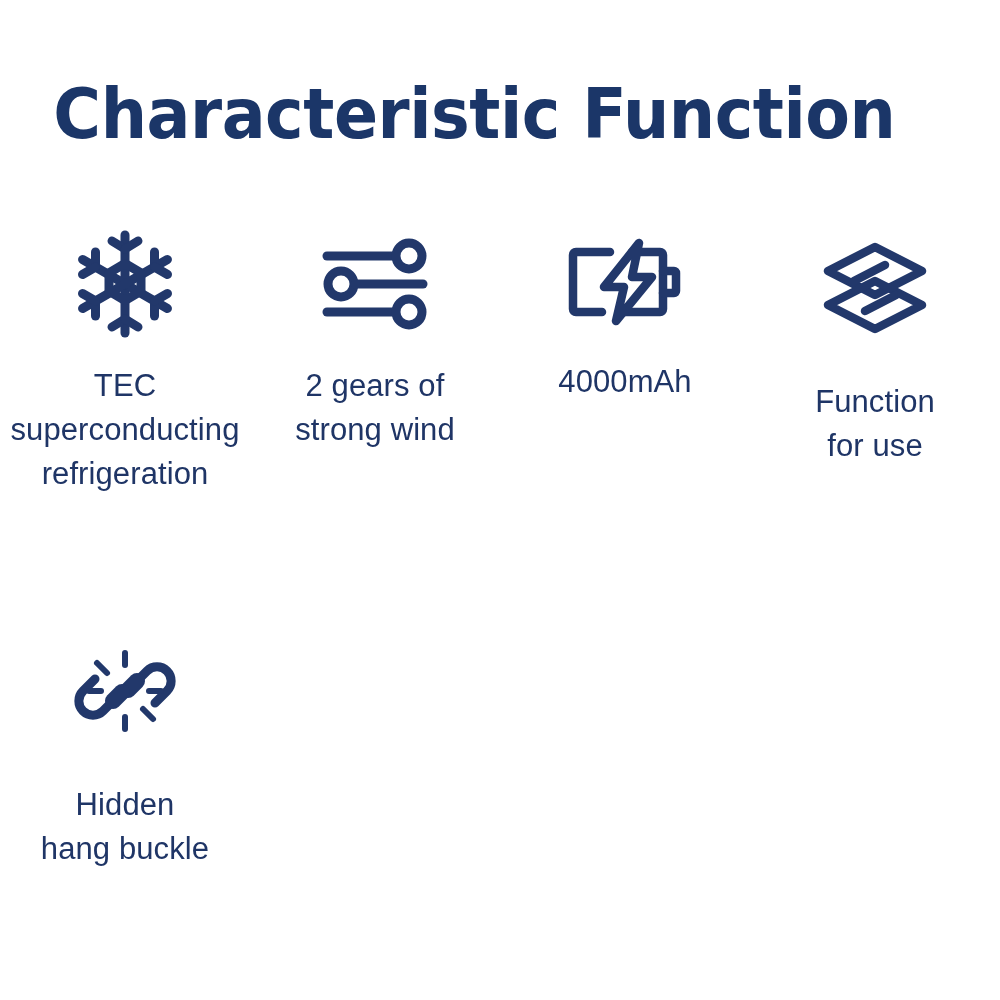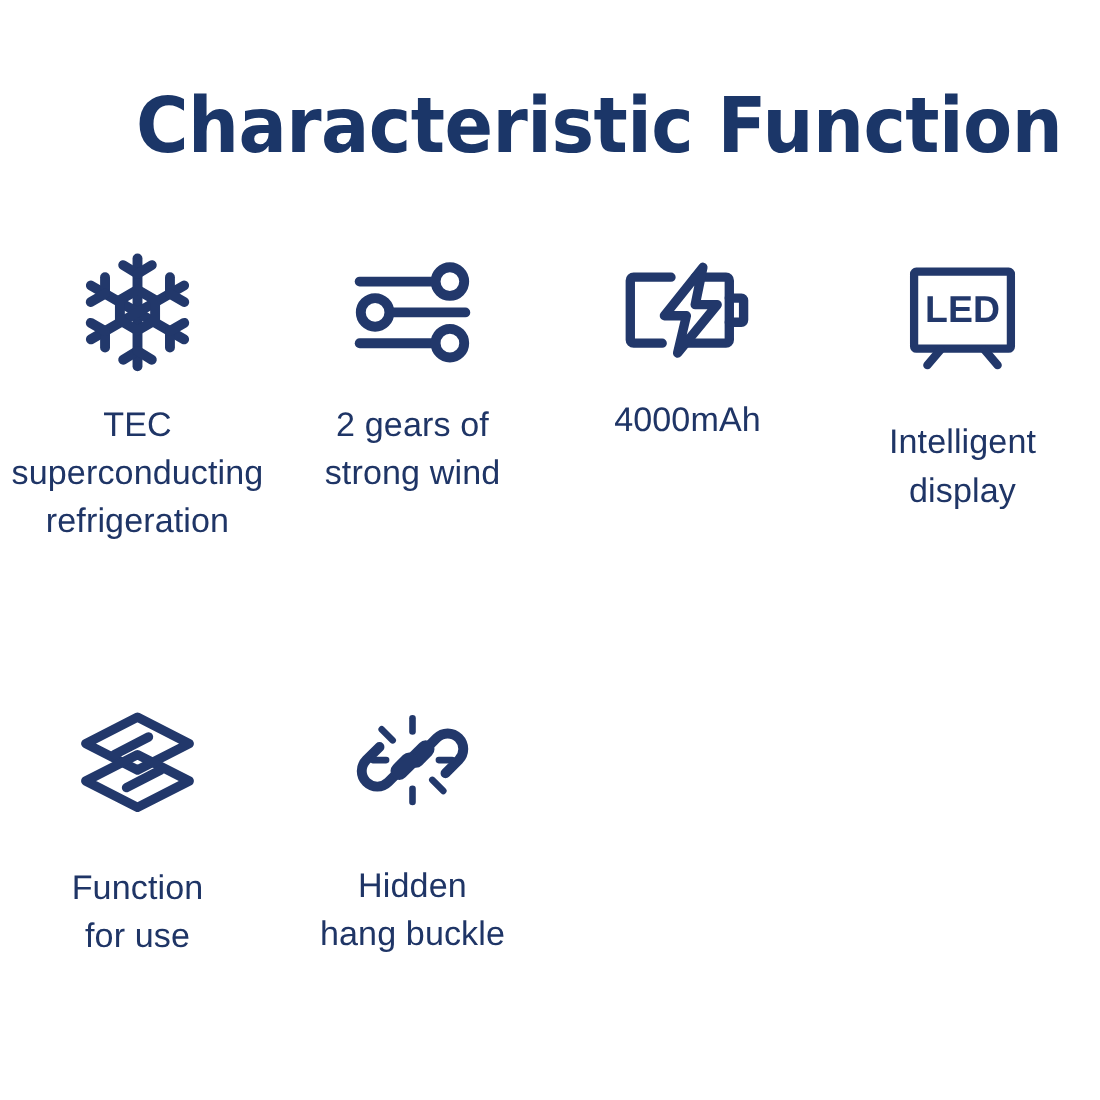--- a/index.html
+++ b/index.html
@@ -24,21 +24,21 @@
     background: #ffffff;
     display: flex;
     flex-direction: column;
     align-items: center;
     padding-top: 78px;
   }
 
   
   .title-wrap {
     width: 1000px;
-    text-align: right;
+    text-align: left;
     height: 112px;
     padding-left: 19px;
   }
 
   .page-title {
     font-family: "DejaVu Sans", "Liberation Sans", sans-serif;
     font-size: 70px;
     font-weight: 700;
     letter-spacing: -0.5px;
     color: #1b3668;
@@ -178,37 +178,20 @@
           <path d="M66 13 H94 a3 3 0 0 1 3 3 V70 a3 3 0 0 1 -3 3 H58"></path>
 
           <path d="M97 32 H108 a2 2 0 0 1 2 2 V52 a2 2 0 0 1 -2 2 H97"></path>
 
           <path d="M73 4 L38 48 H58 L50 82 L86 38 H66 Z"></path>
         </svg>
       </div>
       <div class="feature-label">4000mAh</div>
     </div>
 
-    <div class="feature-cell row2 cell-3">
-      <div class="icon-box">
-        <svg width="100" height="92" viewBox="0 0 100 92" fill="none" stroke="#22386b" stroke-width="7.5" stroke-linecap="round" stroke-linejoin="round">
-
-          <rect x="6" y="5" width="88" height="70" rx="2"></rect>
-
-          <line x1="30" y1="76" x2="18" y2="90"></line>
-          <line x1="70" y1="76" x2="82" y2="90"></line>
-
-          <g stroke="none" fill="#22386b">
-            <text x="50" y="40" text-anchor="middle" dominant-baseline="central" font-family="'Liberation Sans','DejaVu Sans',sans-serif" font-size="34" font-weight="700" letter-spacing="0">LED</text>
-          </g>
-        </svg>
-      </div>
-      <div class="feature-label">Intelligent
-display</div>
-    </div>
 
     <div class="feature-cell row2 cell-4">
       <div class="icon-box">
         <svg width="104" height="92" viewBox="0 0 104 92" fill="none" stroke="#22386b" stroke-width="8.5" stroke-linecap="round" stroke-linejoin="round">
 
           <path d="M52 5 L99 29 L52 53 L5 29 Z"></path>
 
           <path d="M52 39 L99 63 L52 87 L5 63 Z"></path>
 
           <path d="M31 39 L62 23"></path>

